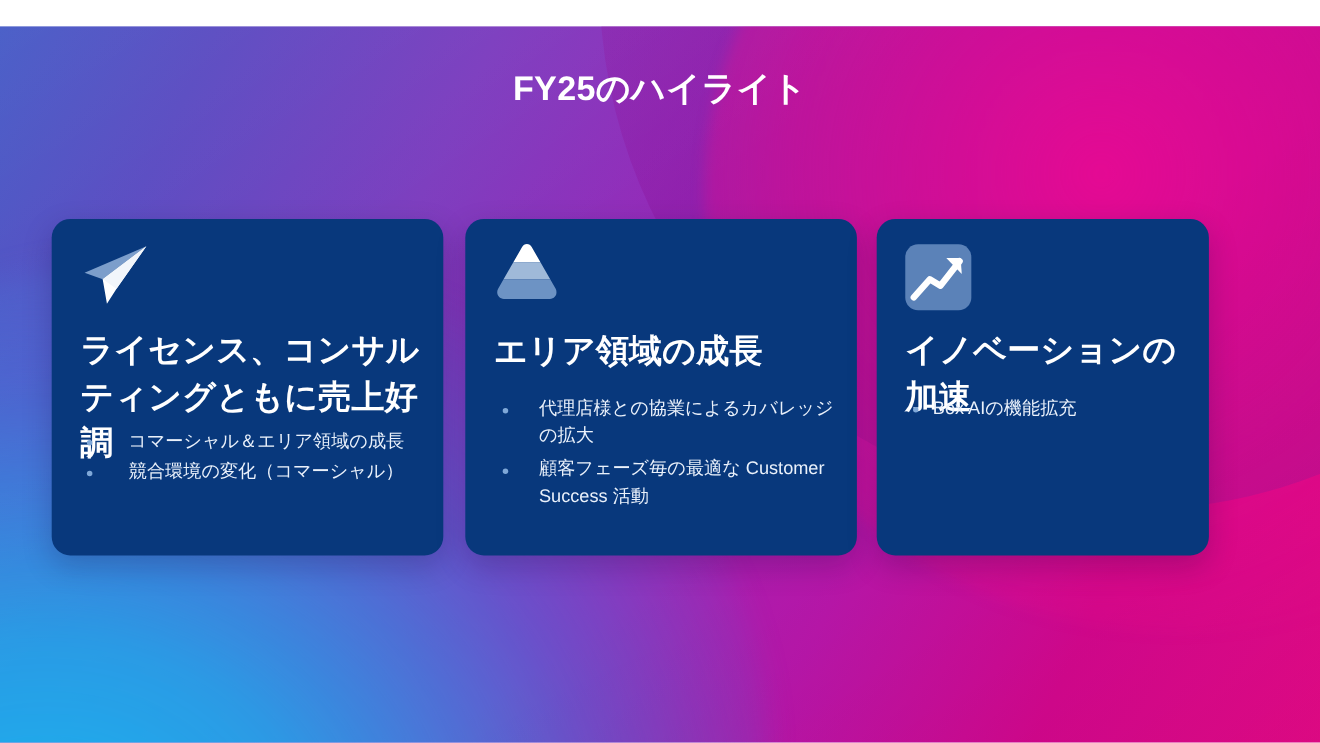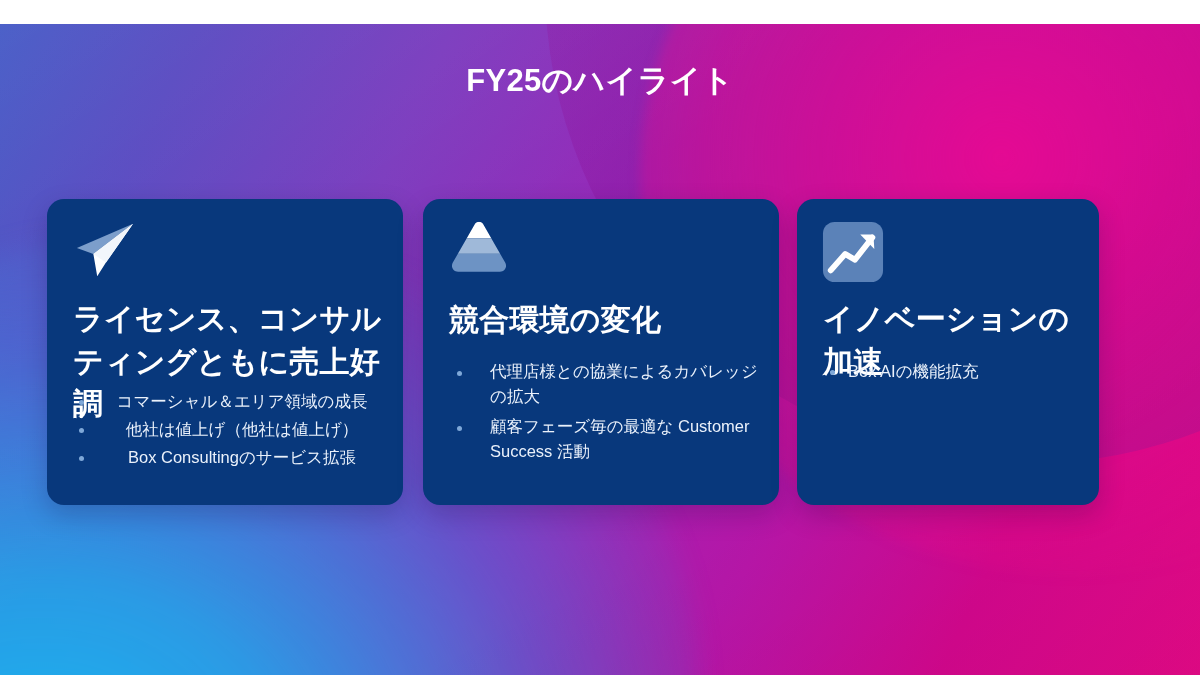--- a/index.html
+++ b/index.html
@@ -185,42 +185,41 @@
     <div class="card-icon">
       <svg viewBox="0 0 64 64" aria-hidden="true">
         <path d="M62 5 L4 30 L21 36 Z" fill="#7c9ecb"></path>
         <path d="M62 5 L21 36 L25 59 L34 45 Z" fill="#ffffff"></path>
         <path d="M62 5 L21 36 L34 45 Z" fill="#f2f6fb"></path>
       </svg>
     </div>
     <h2 class="card-heading">ライセンス、コンサルティングともに売上好調</h2>
     <ul class="card-bullets">
       <li>コマーシャル＆エリア領域の成長</li>
-      <li>他社は値上げ（他社は値上げ）</li>
-      <li>Box Consultingのサービス拡張</li>
+      <li>競合環境の変化（コマーシャル）</li>
     </ul>
   </section>
 
   <section class="card" id="card-1">
     <div class="card-icon">
       <svg viewBox="0 0 64 64" aria-hidden="true">
         <defs>
           <clipPath id="mtn-clip">
             <path d="M32 5 C34 5 35.5 6 36.5 7.8 L59 47 C61.5 51.4 58.6 56.5 53.6 56.5
                      L10.4 56.5 C5.4 56.5 2.5 51.4 5 47 L27.5 7.8 C28.5 6 30 5 32 5 Z"></path>
           </clipPath>
         </defs>
         <g clip-path="url(#mtn-clip)">
           <rect x="0" y="0" width="64" height="22" fill="#ffffff"></rect>
           <rect x="0" y="22" width="64" height="16" fill="#9fb9d9"></rect>
           <rect x="0" y="38" width="64" height="26" fill="#6d93c4"></rect>
         </g>
       </svg>
     </div>
-    <h2 class="card-heading">競合環境の変化</h2>
+    <h2 class="card-heading">エリア領域の成長</h2>
     <ul class="card-bullets">
       <li>代理店様との協業によるカバレッジの拡大</li>
       <li>顧客フェーズ毎の最適な Customer Success 活動</li>
     </ul>
   </section>
 
   <section class="card" id="card-2">
     <div class="card-icon">
       <svg viewBox="0 0 64 64" aria-hidden="true">
         <rect x="1" y="1" width="62" height="62" rx="12" fill="#5b82b8"></rect>

